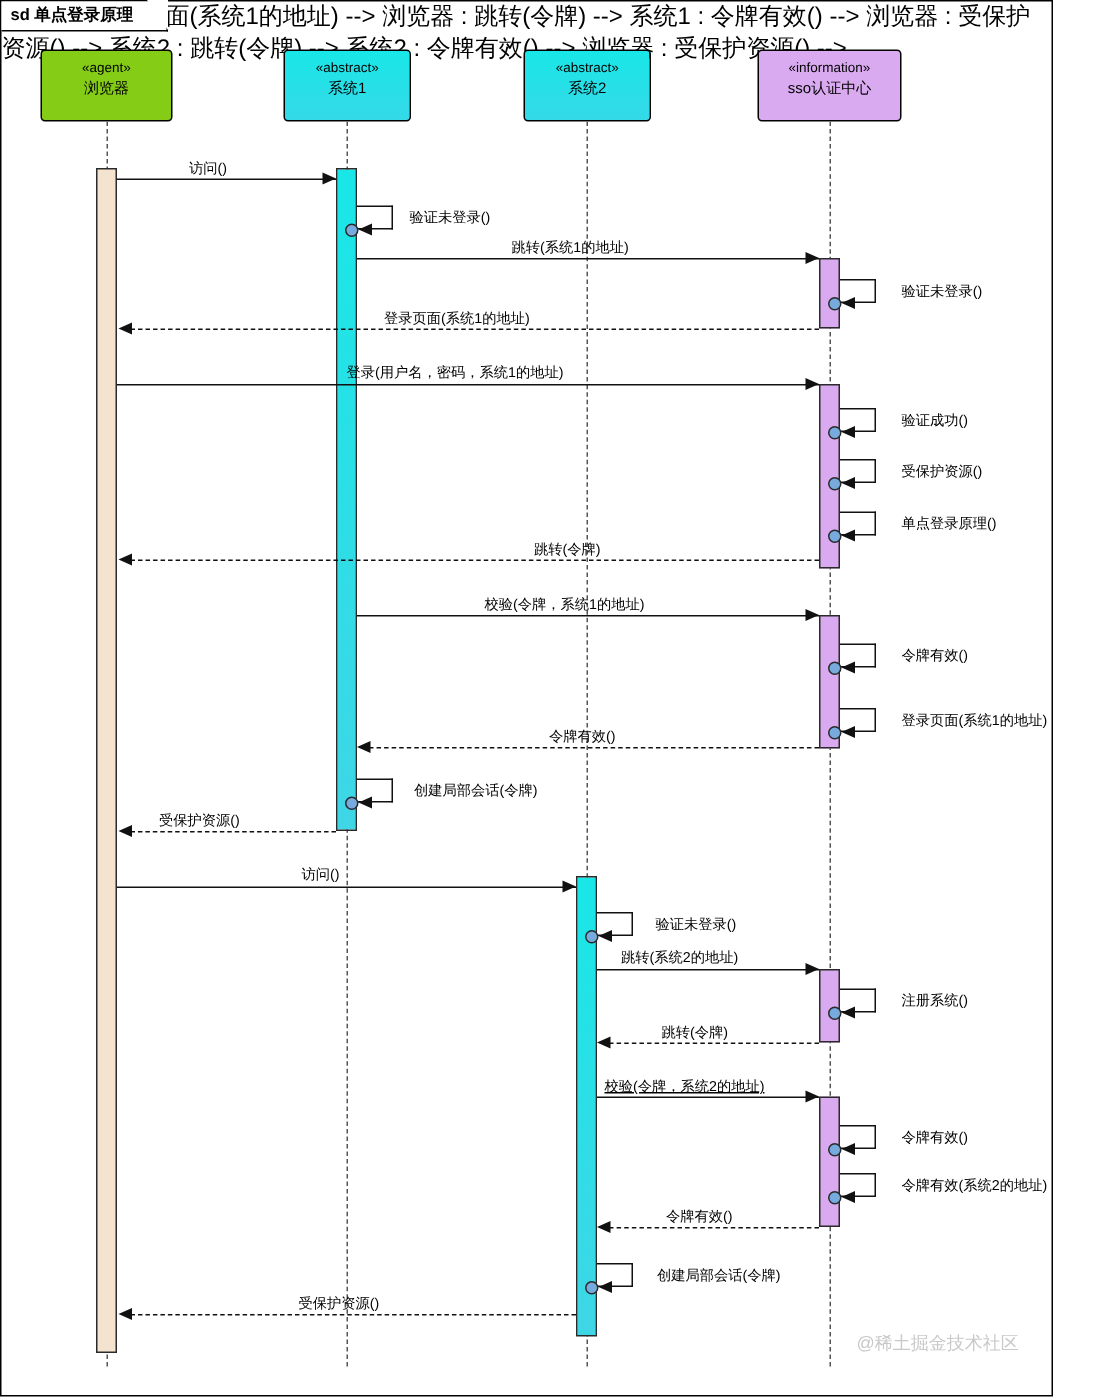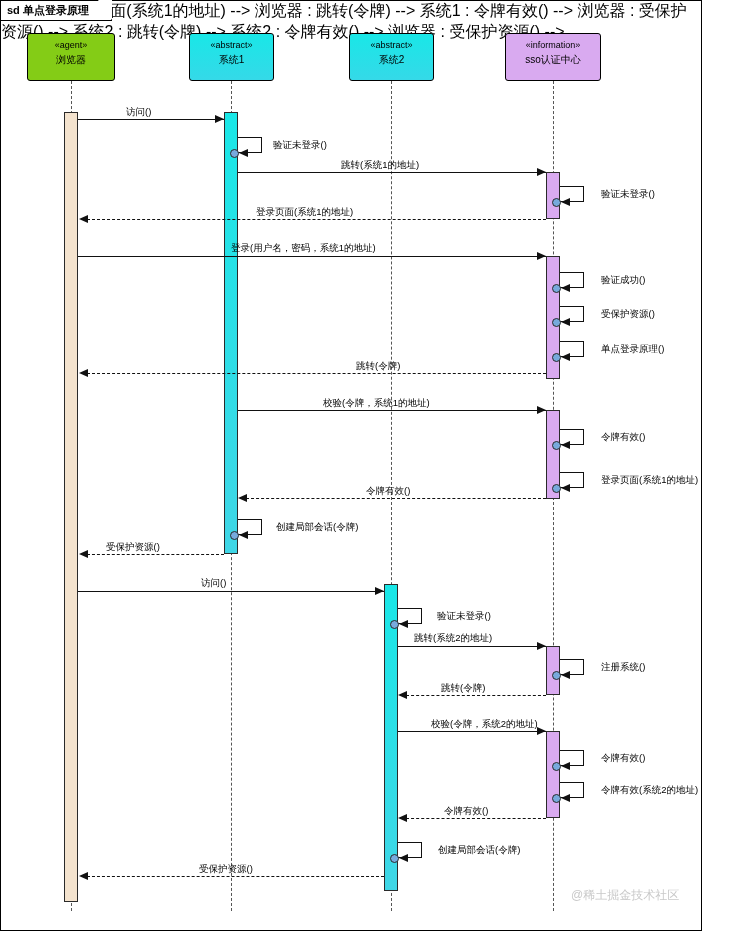--- a/index.html
+++ b/index.html
@@ -271,21 +271,21 @@
   <div class="dot" style="left:551px;top:670px;"></div>
 
    系统2 : 跳转(令牌) --&gt;
   <div class="msg dashed" style="left:405px;top:694px;width:140px;"></div>
   <div class="arrow left" style="left:397px;top:690px;"></div>
   <div class="msg-label" style="left:440px;top:681px;">跳转(令牌)</div>
 
   
   <div class="msg" style="left:397px;top:730px;width:148px;"></div>
   <div class="arrow right" style="left:536px;top:726px;"></div>
-  <div class="msg-label" style="left:430px;top:717px;">校验(令牌，系统2的地址)</div>
+  <div class="msg-label" style="left:402px;top:717px;text-decoration:underline;">校验(令牌，系统2的地址)</div>
 
   
   <div class="self" style="left:559px;top:749px;width:24px;height:16px;"></div>
   <div class="arrow left" style="left:560px;top:761px;"></div>
   <div class="msg-label" style="left:600px;top:751px;">令牌有效()</div>
   <div class="dot" style="left:551px;top:761px;"></div>
 
   
   <div class="self" style="left:559px;top:781px;width:24px;height:16px;"></div>
   <div class="arrow left" style="left:560px;top:793px;"></div>

